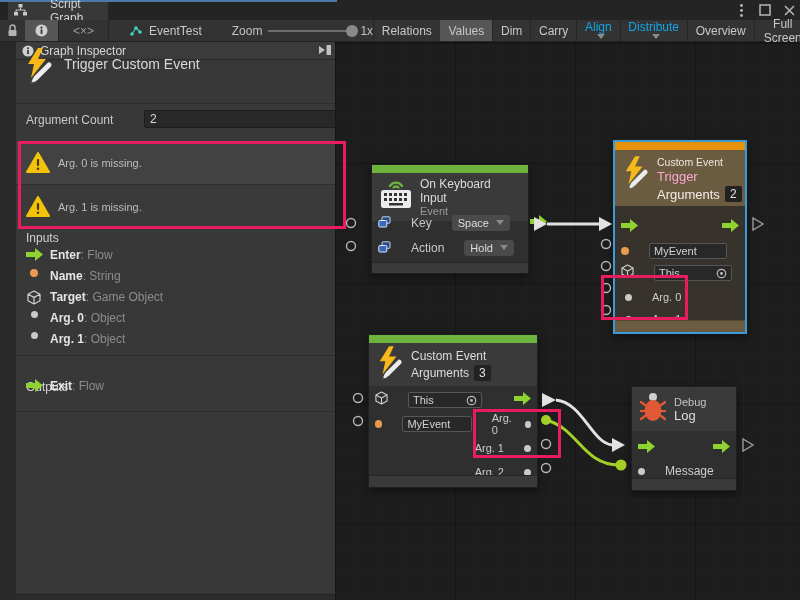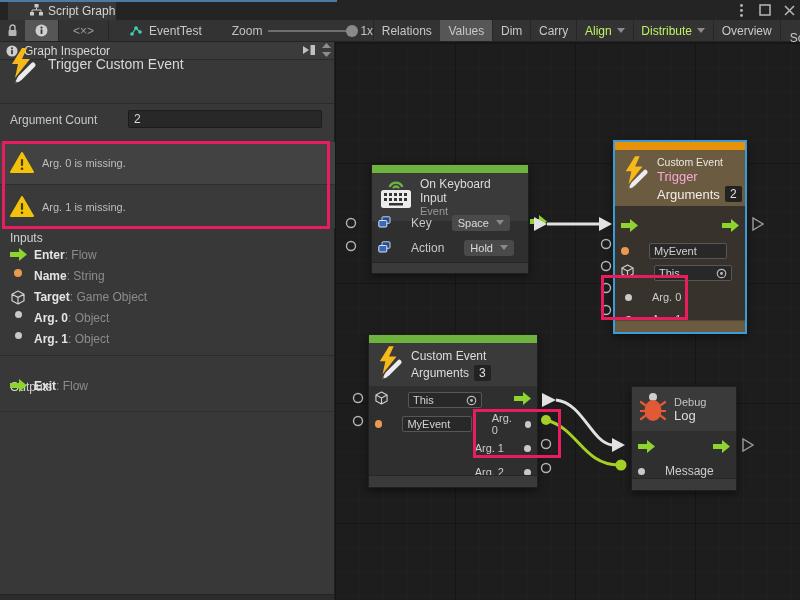--- a/index.html
+++ b/index.html
@@ -3,44 +3,44 @@
 <meta charset="utf-8">
 <style>
   * { margin:0; padding:0; box-sizing:border-box; }
   html,body { width:800px; height:600px; overflow:hidden; background:#242424;
               font-family:"Liberation Sans", sans-serif; }
   .app { position:relative; width:800px; height:600px; background:#282828; }
 
   
   .titlebar { position:absolute; left:0; top:0; width:800px; height:20px; background:#242424; }
   .accent-line { position:absolute; left:0; top:0; width:337px; height:2px; background:#4a7ba6; }
-  .tab { position:absolute; left:8px; top:2px; width:108px; height:18px; background:#383838;
-         display:flex; align-items:center; gap:5px; padding-left:22px; color:#d6d6d6; font-size:12px; }
+  .tab { position:absolute; left:8px; top:2px; width:100px; height:18px; background:#383838;
+         display:flex; align-items:center; gap:23px; padding-left:6px; color:#d6d6d6; font-size:12px; }
   .win-controls { position:absolute; right:4px; top:0; height:20px; display:flex; align-items:center; gap:10px; }
   .win-btn { width:14px; height:14px; display:flex; align-items:center; justify-content:center; }
 
   
   .toolbar { position:absolute; left:0; top:20px; width:800px; height:22px; background:#333333;
              border-bottom:1px solid #232323; display:flex; align-items:center; font-size:12px; color:#c8c8c8; }
   .tb-left { display:flex; align-items:center; height:100%; flex:1; }
   .tb-right { display:flex; align-items:center; height:100%; }
   .tb-btn { height:100%; display:flex; align-items:center; padding:0 8px; color:#c8c8c8; background:transparent;
             border:none; font-size:12px; font-family:inherit; }
   .tb-btn.active { background:#565656; }
-  .tb-btn.disabled { color:#bef264; }
+  .tb-btn.disabled { color:#0ea5e9;flex-direction:column; }
   .tb-sep { width:1px; height:100%; background:#262626; }
   .caret { width:0; height:0; border-left:4px solid transparent; border-right:4px solid transparent;
            border-top:5px solid #8a8a8a; margin-left:5px; }
   .zoom-label { margin:0 6px 0 22px; color:#c2c2c2; }
   .slider { position:relative; width:88px; height:22px; margin-right:4px; }
   .slider .track { position:absolute; left:0; right:0; top:10px; height:2px; background:#6e6e6e; }
   .slider .knob { position:absolute; right:-2px; top:5px; width:12px; height:12px; border-radius:50%; background:#8a8a8a; }
 
   
-  .inspector { position:absolute; left:0; top:42px; width:335px; height:558px; background:#383838;
+  .inspector { position:absolute; left:16px; top:42px; width:335px; height:558px; background:#383838;
                border-right:1px solid #1f1f1f; color:#d2d2d2; }
   .insp-header { position:absolute; left:0; top:0; width:100%; height:18px; background:#3b3b3b;
                  border-bottom:1px solid #2a2a2a; display:flex; align-items:center; gap:6px;
                  padding-left:6px; font-size:12px; color:#d6d6d6; }
   .insp-header-right { position:absolute; right:2px; top:0; height:18px; display:flex; align-items:center; gap:4px; }
   .unit-title { position:absolute; left:48px; top:14px; font-size:14px; color:#d8d8d8; }
   .unit-icon { position:absolute; left:8px; top:6px; }
   .divider { position:absolute; left:0; width:100%; height:1px; background:#2b2b2b; }
   .argcount-label { position:absolute; left:10px; top:71px; font-size:12px; color:#c8c8c8; }
   .argcount-field { position:absolute; left:128px; top:68px; width:194px; height:18px; background:#282828;

